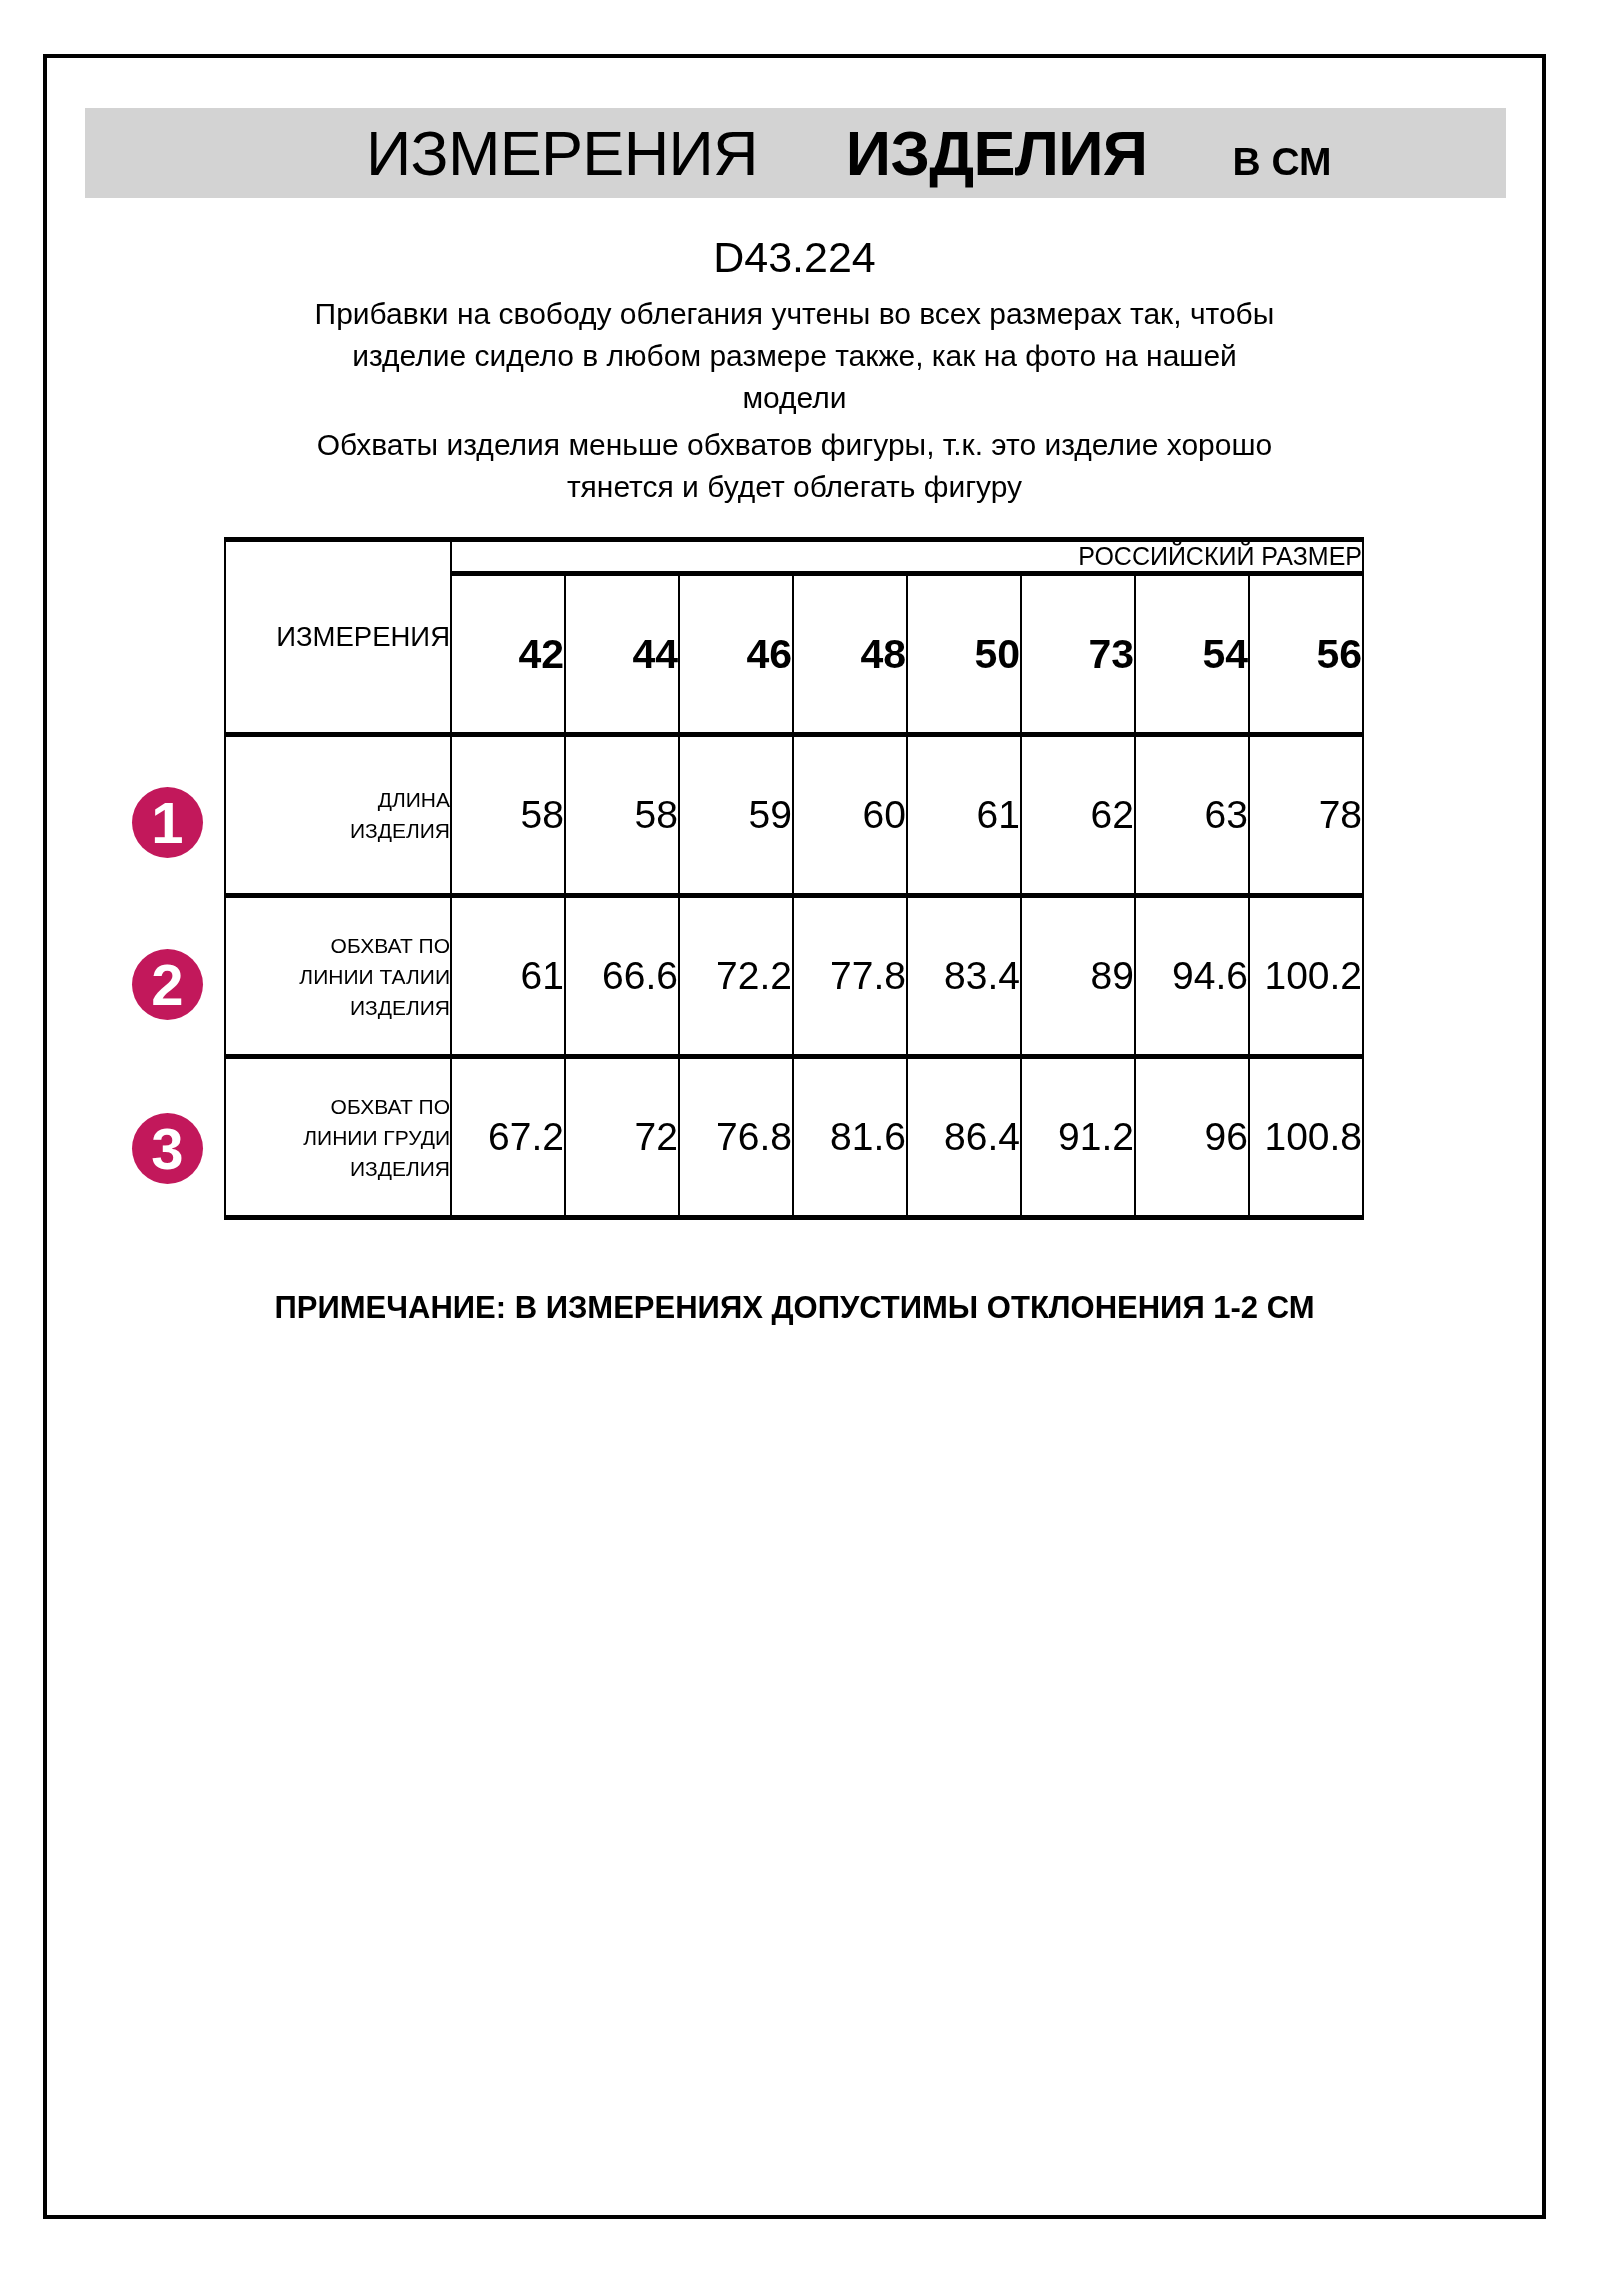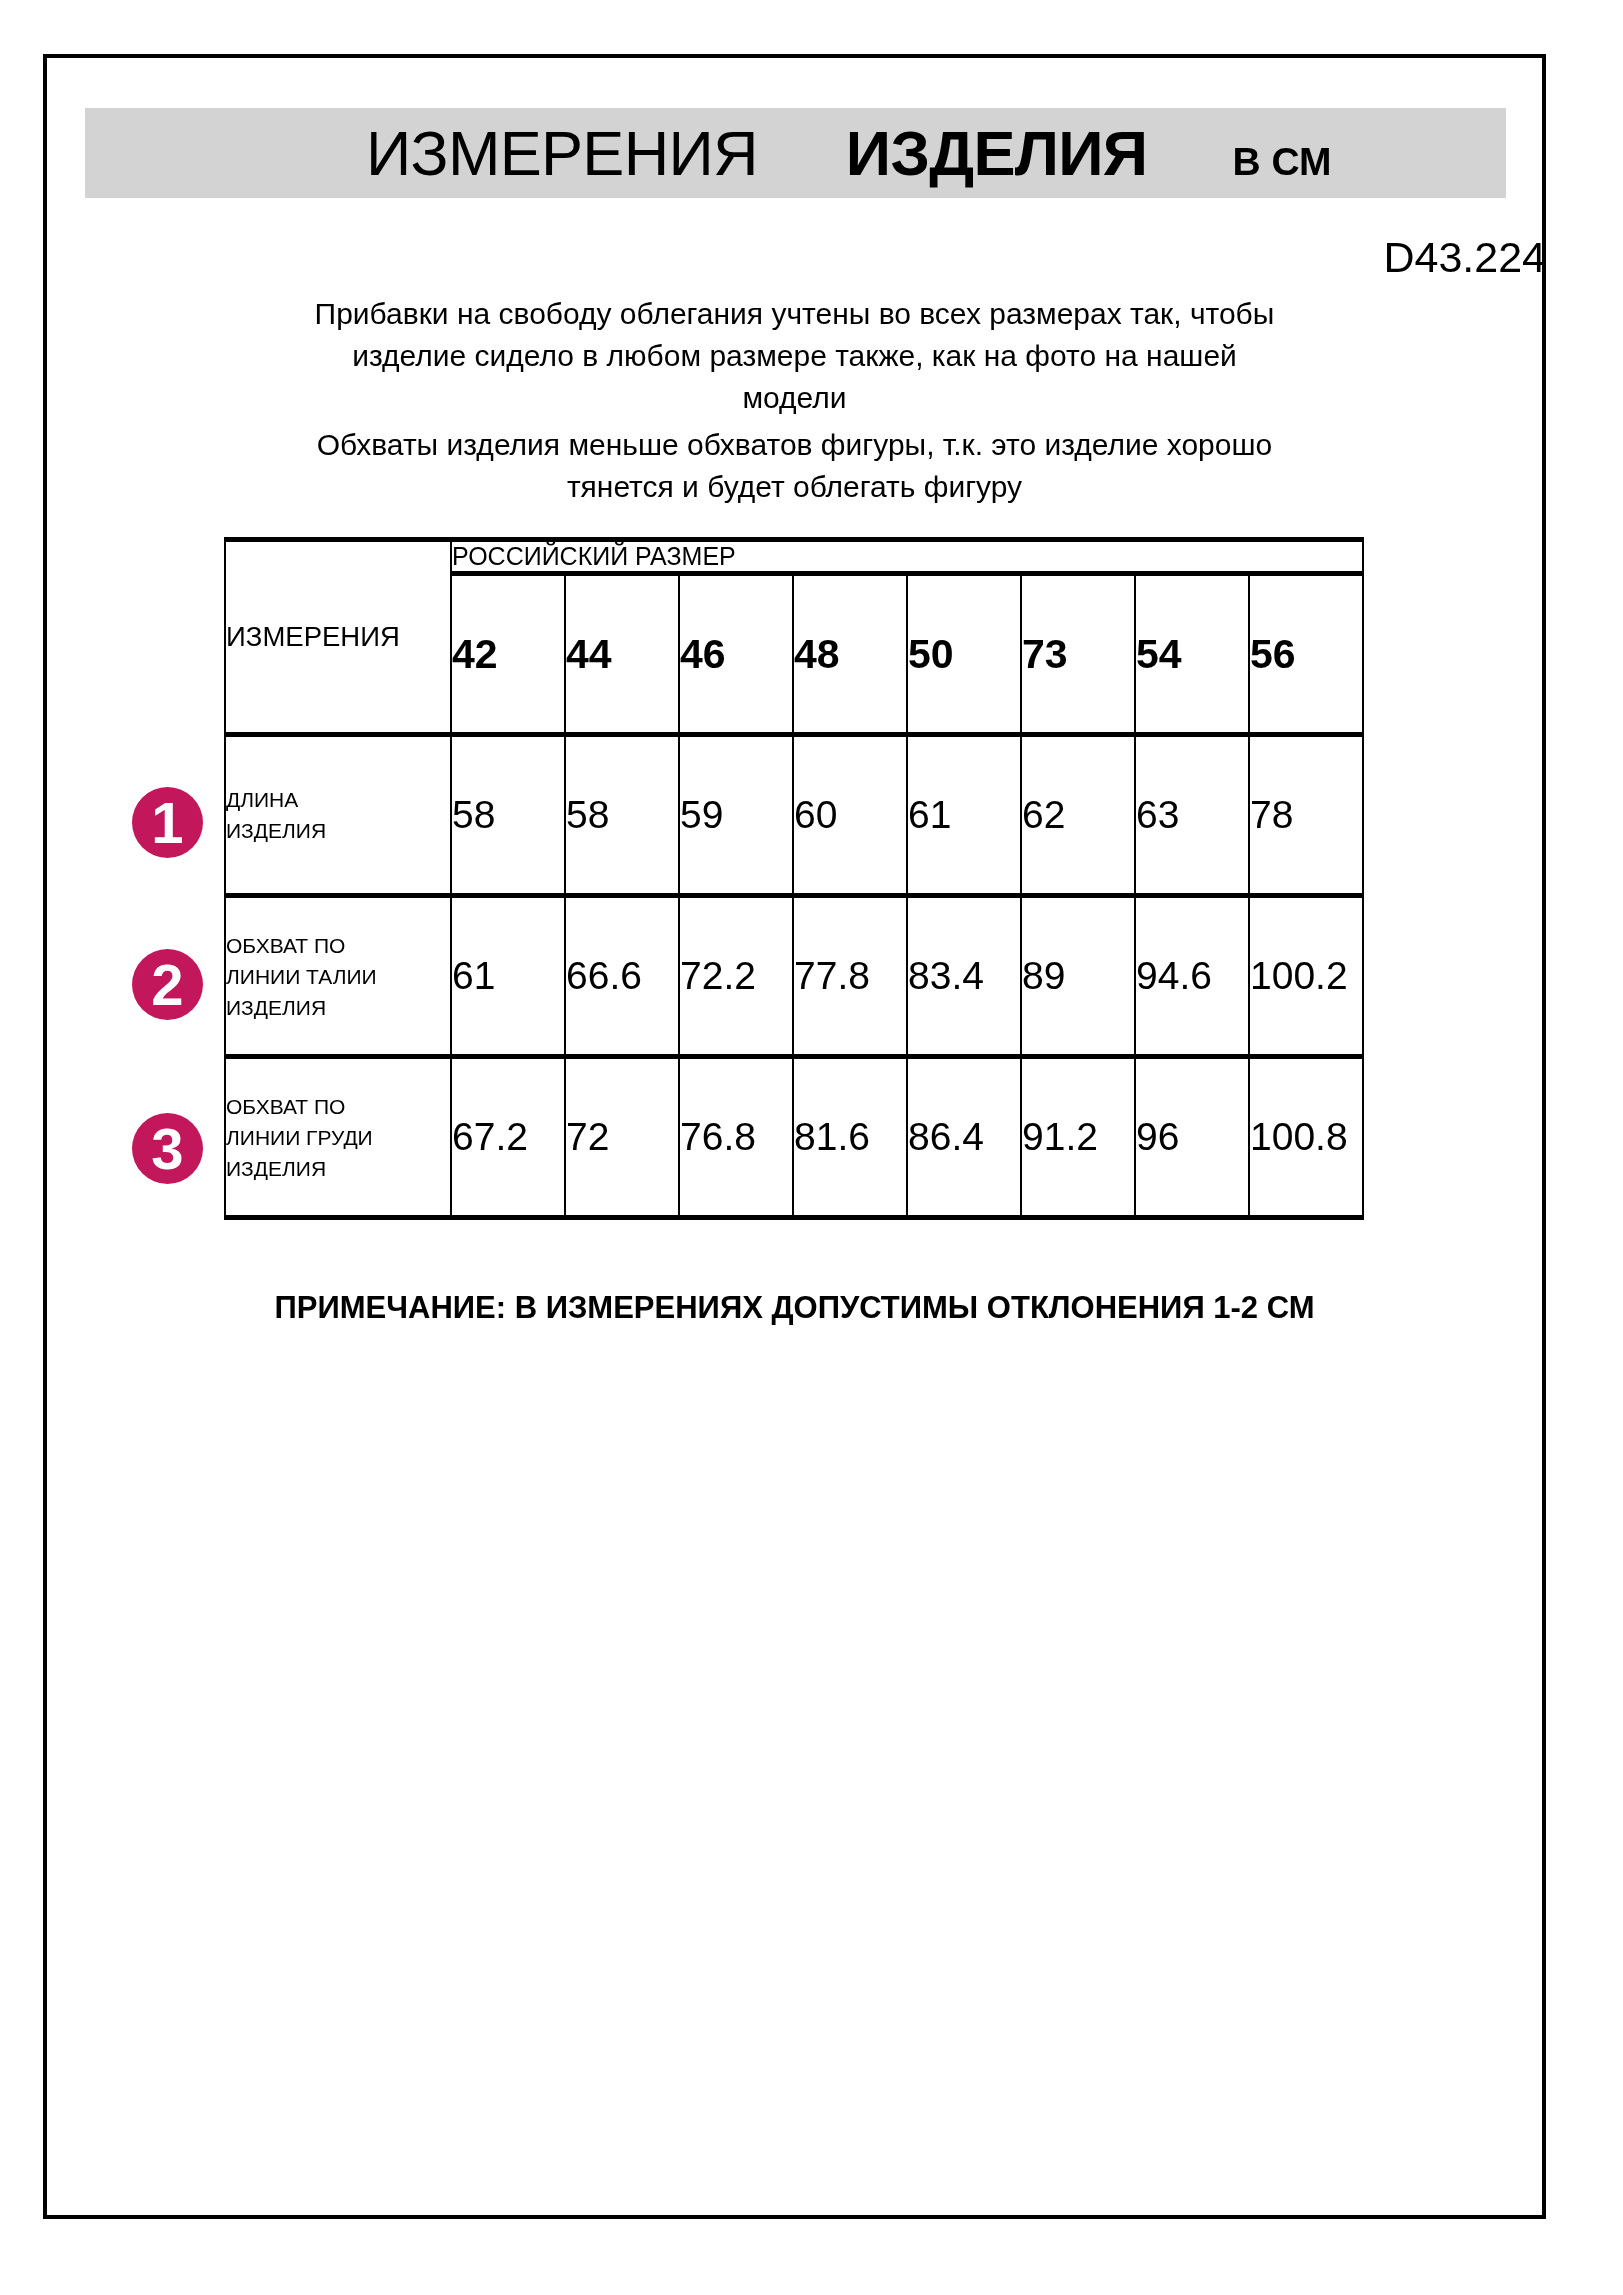--- a/index.html
+++ b/index.html
@@ -56,42 +56,41 @@
   .cblock {
     position: absolute;
     left: 43px;
     width: 1503px;
     text-align: center;
   }
   .code {
     top: 233px;
     font-size: 43px;
     font-weight: 400;
-    text-align: right;
   }
   .para {
     font-size: 30px;
     line-height: 42px;
     white-space: pre-line;
   }
   .para1 { top: 293px; }
   .para2 { top: 424px; }
   .size-table {
     position: absolute;
     left: 224px;
     top: 537px;
     border-collapse: collapse;
     table-layout: fixed;
     width: 1137px;
   }
   .size-table td, .size-table th {
     border: 2.6px solid #000000;
     border-top-width: 5.2px;
     border-bottom-width: 5.2px;
-    text-align: left;
+    text-align: right;
     vertical-align: middle;
     padding: 0;
     overflow: hidden;
   }
   .r-group { height: 33px; }
   .r-sizes { height: 161px; }
   .r-data  { height: 161px; }
   .corner {
     font-size: 27.5px;
     font-weight: 400;

